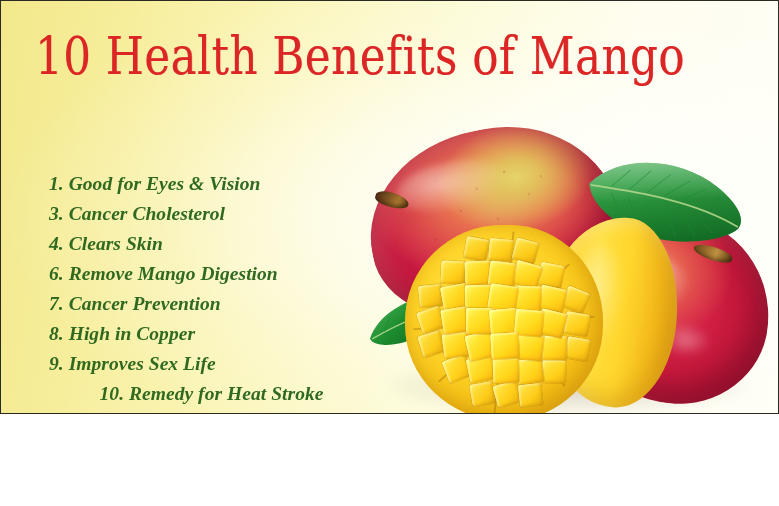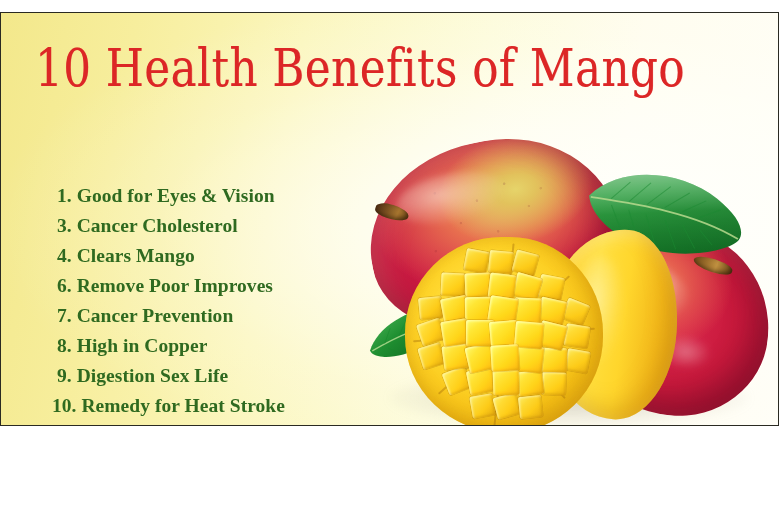--- a/index.html
+++ b/index.html
@@ -15,21 +15,20 @@
   #poster {
     position: relative;
     width: 779px;
     height: 414px;
     box-sizing: border-box;
     border: 1px solid #2a2a22;
     overflow: hidden;
     background:
       radial-gradient(ellipse 120% 95% at 78% 52%, rgba(255,255,252,0.96) 0%, rgba(255,255,250,0.72) 26%, rgba(255,255,245,0.24) 48%, rgba(255,255,240,0) 66%),
       linear-gradient(100deg, #f3e88b 0%, #f7ee9d 16%, #fbf6bc 36%, #fdfbd9 58%, #fffdee 76%, #fffef7 100%);
-    margin-top: 12px;
   }
 
   
   .title {
     position: absolute;
     left: 34px;
     top: 28px;
     font-family: "DejaVu Serif", "Liberation Serif", serif;
     font-size: 44px;
     line-height: 1.05;
@@ -38,41 +37,43 @@
     white-space: nowrap;
     font-weight: 400;
     transform: scaleY(1.18) scaleX(0.99);
     transform-origin: left top;
     text-shadow: 0.4px 0 0 rgba(220,38,38,0.45);
   }
 
   
   .benefits {
     position: absolute;
-    left: 56px;
+    left: 48px;
     top: 168px;
     width: 330px;
     margin: 0;
     padding: 0;
     list-style: none;
+    font-style: italic;
   }
   .benefit-item {
     font-family: "Liberation Serif", "DejaVu Serif", serif;
     font-size: 19.5px;
     line-height: 30px;
     color: #2f6a20;
     font-weight: 700;
     letter-spacing: 0.05px;
     white-space: nowrap;
   }
   .benefit-item .num {
     font-weight: 700;
   }
   .benefit-item.wide {
     margin-left: -5px;
+    text-align: center;
   }
 
   
   .photo {
     position: absolute;
     left: 360px;
     top: 120px;
     width: 412px;
     height: 330px;
   }
@@ -282,37 +283,37 @@
     <li class="benefit-item">
       <span class="num">1.</span>
       <span>Good for Eyes &amp; Vision</span>
     </li>
     <li class="benefit-item">
       <span class="num">3.</span>
       <span>Cancer Cholesterol</span>
     </li>
     <li class="benefit-item">
       <span class="num">4.</span>
-      <span>Clears Mango</span>
+      <span>Clears Skin</span>
     </li>
     <li class="benefit-item">
       <span class="num">6.</span>
-      <span>Remove Poor Improves</span>
+      <span>Remove Mango Digestion</span>
     </li>
     <li class="benefit-item">
       <span class="num">7.</span>
       <span>Cancer Prevention</span>
     </li>
     <li class="benefit-item">
       <span class="num">8.</span>
       <span>High in Copper</span>
     </li>
     <li class="benefit-item">
       <span class="num">9.</span>
-      <span>Digestion Sex Life</span>
+      <span>Improves Sex Life</span>
     </li>
     <li class="benefit-item wide">
       <span class="num">10.</span>
       <span>Remedy for Heat Stroke</span>
     </li>
   </ul>
 
   <div class="photo">
 
     <div class="layer shadow-ground"></div>

